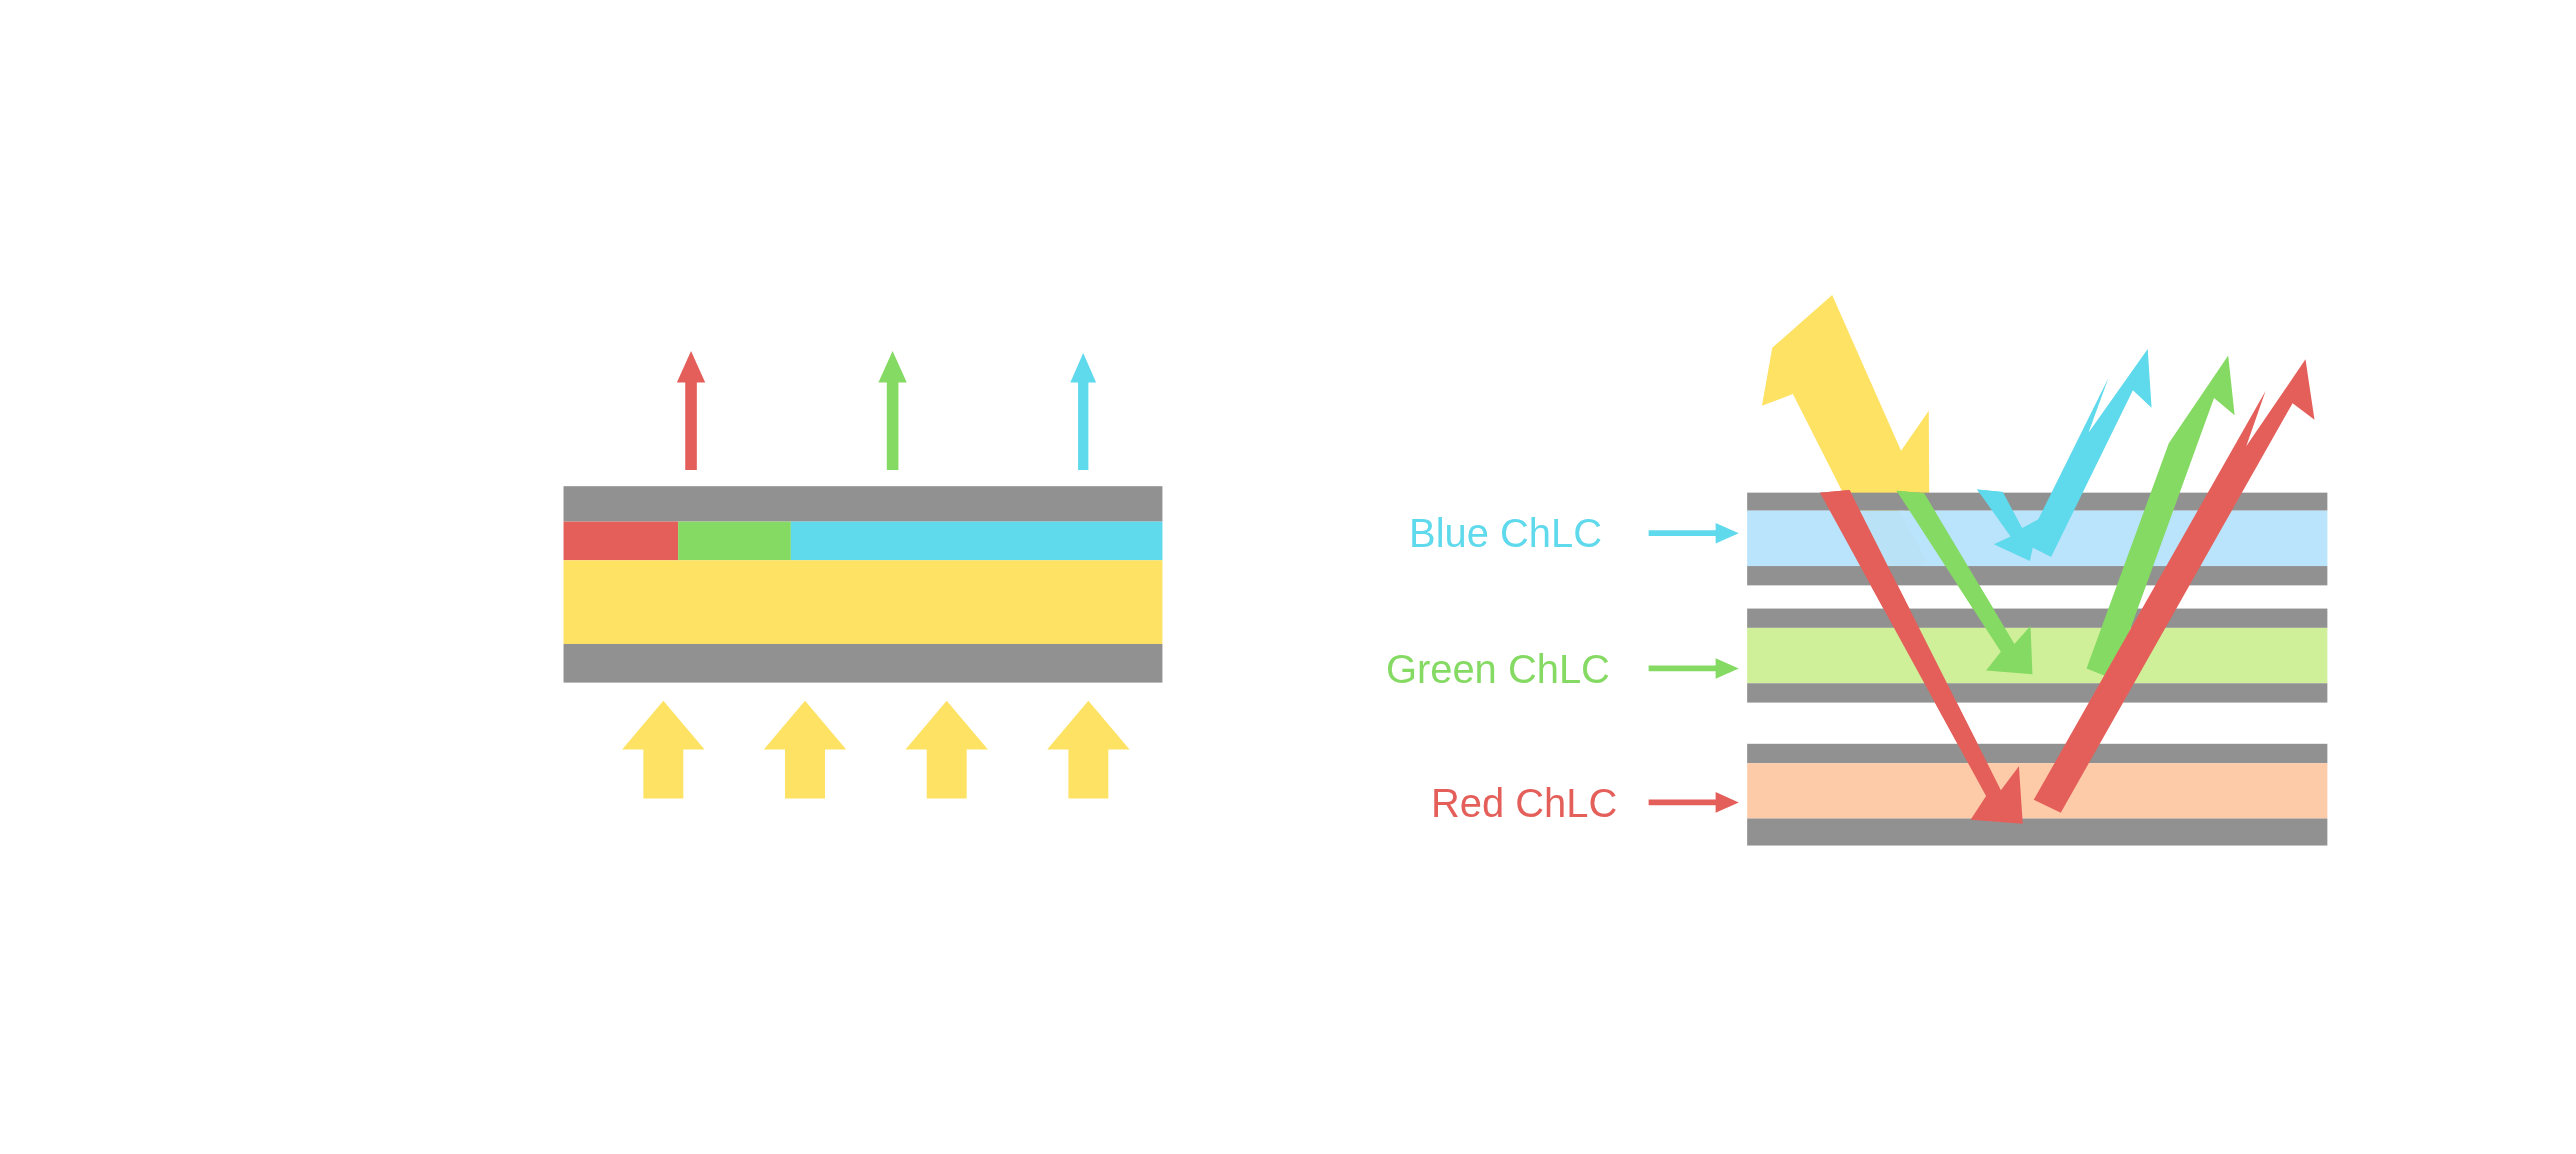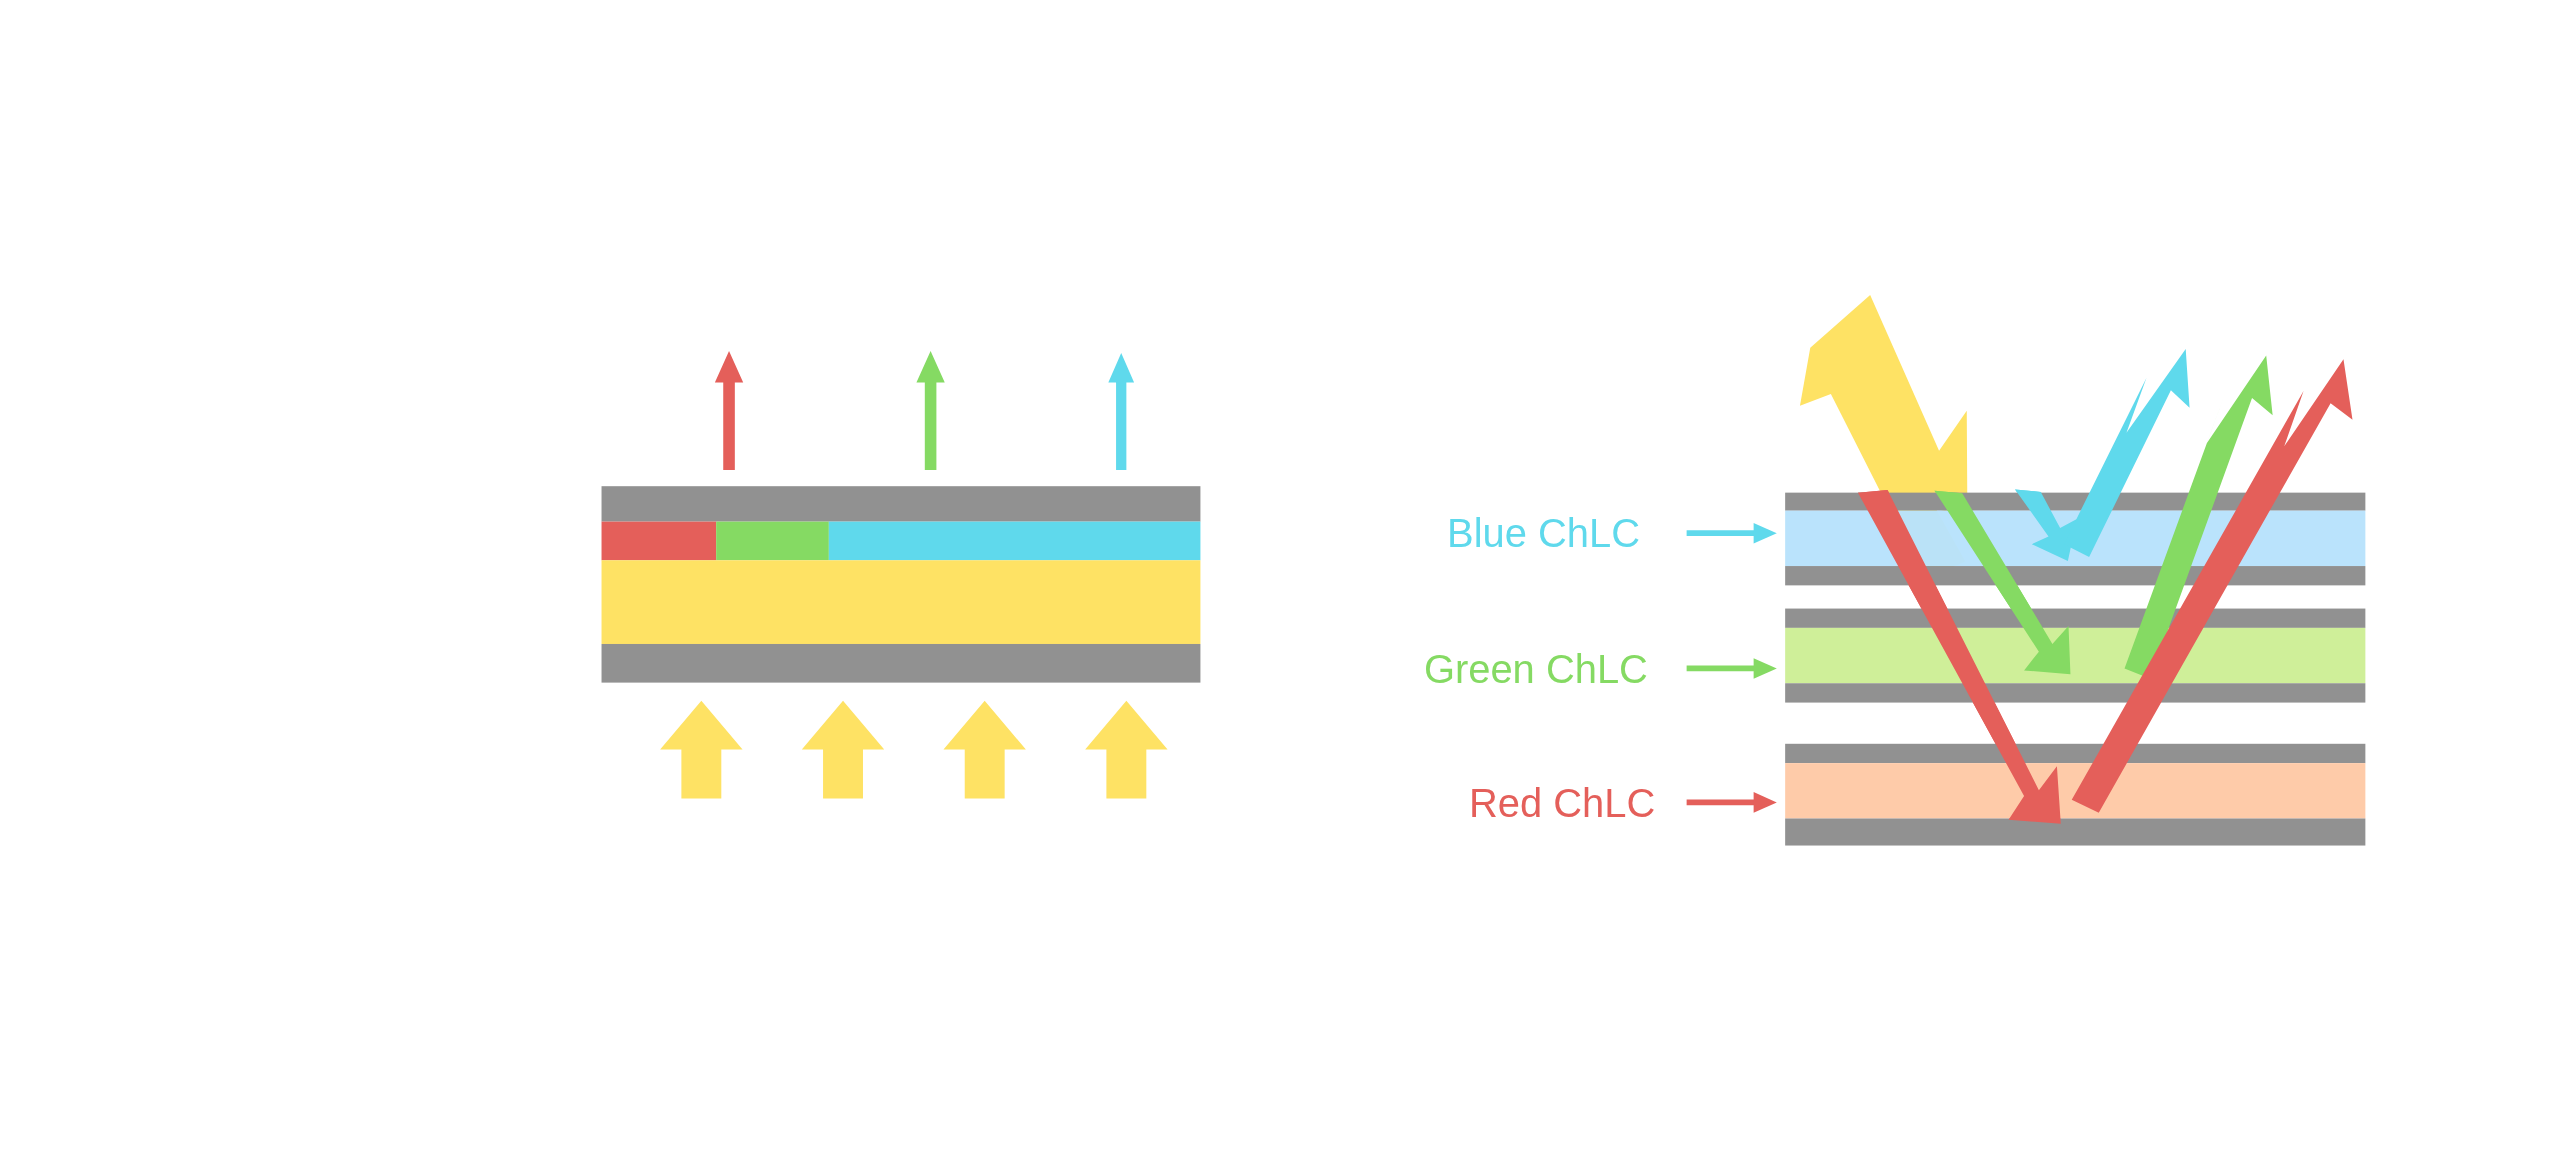--- a/index.html
+++ b/index.html
@@ -2,21 +2,21 @@
 <html style="font-size:10.3px"><head>
 <meta charset="utf-8">
 <title>ChLC Stack Diagram</title>
 <style>
   html,body{margin:0;padding:0;background:#ffffff;}
   body{
     width:2576px;height:1154px;
     font-family:"Liberation Sans","DejaVu Sans",sans-serif;
     overflow:hidden;position:relative;
   }
-  #stage{position:absolute;left:0;top:0;width:2276px;height:1154px;margin-left:38px;}
+  #stage{position:absolute;left:0;top:0;width:2276px;height:1154px;}
   #stage svg{display:block;width:2576px;height:1154px;}
   .lbl{font-family:"Liberation Sans","DejaVu Sans",sans-serif;font-size:62px;font-weight:400;}
 </style>
 </head>
 <body>
 
 <div id="stage">
 <svg viewBox="0 0 4000 1792" xmlns="http://www.w3.org/2000/svg">
 
   <rect x="0" y="0" width="4000" height="1792" fill="#FFFFFF"></rect>

